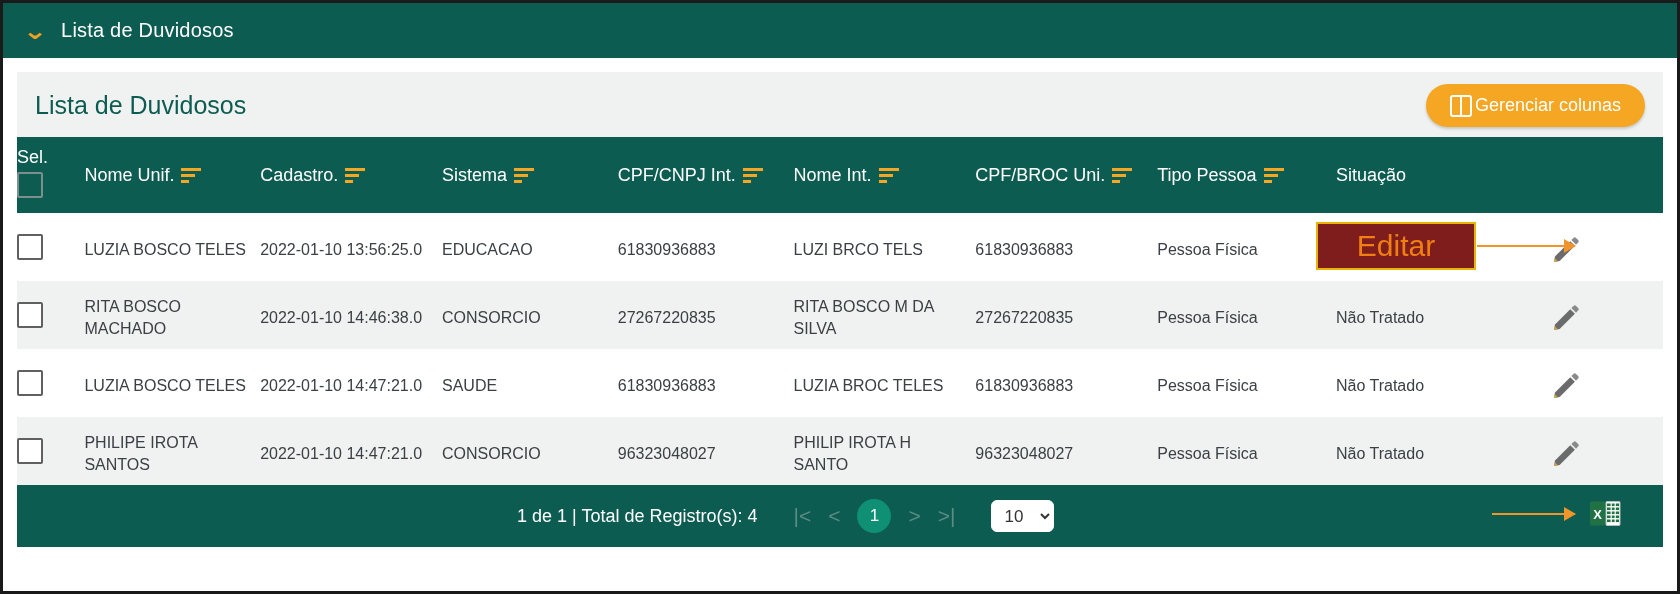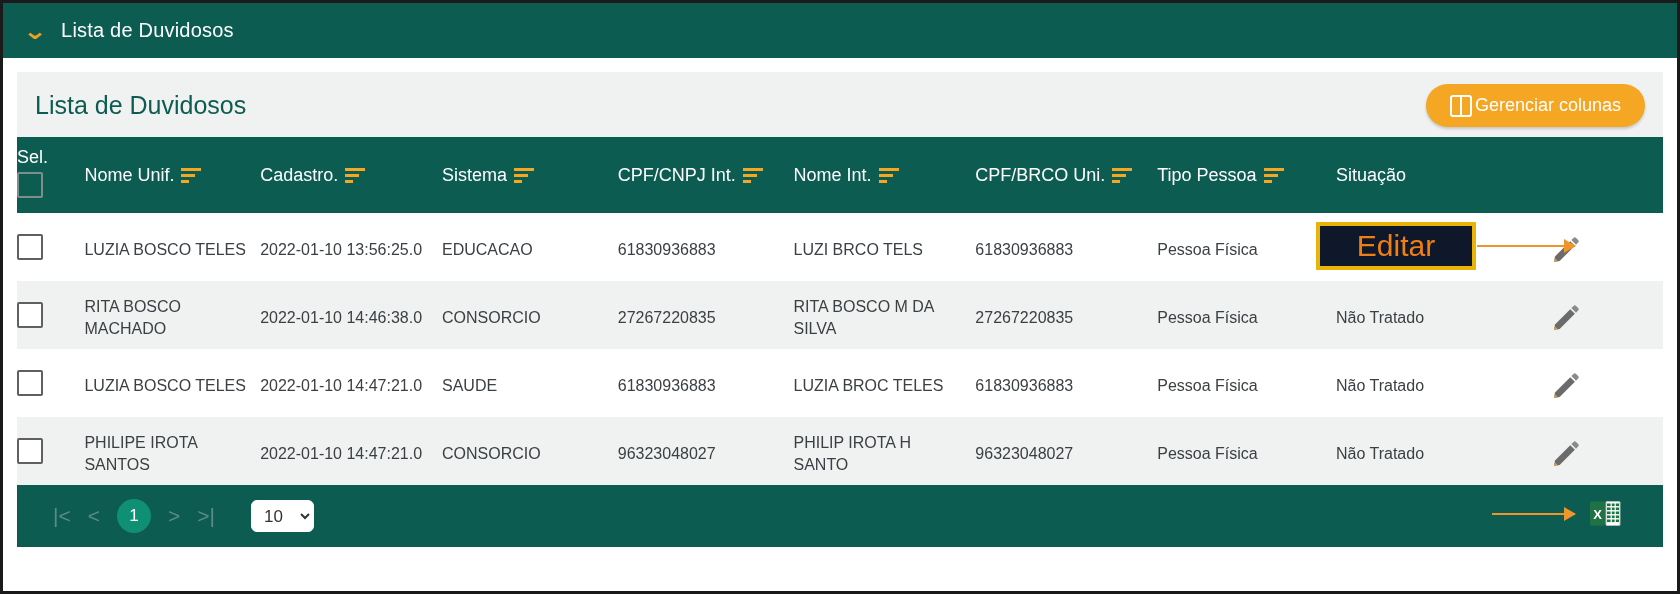--- a/index.html
+++ b/index.html
@@ -196,22 +196,22 @@
     cursor: pointer;
   }
   .excel-icon {
     position: absolute;
     right: 42px; top: 50%; transform: translateY(-50%);
   }
 
   
   .anno-box {
     position: absolute;
-    border: 4px solid #eab308;
-    background: #0f172a;
+    border: 2px solid #eab308;
+    background: #7f1d1d;
     color: #f07f13;
     font-size: 30px;
     display: flex;
     align-items: center;
     justify-content: center;
   }
   .anno-editar   { left: 1313px; top: 219px; width: 160px; height: 48px; }
   .anno-exportar { left: 1313px; top: 486px; width: 175px; height: 48px; }
   .anno-arrow { position: absolute; height: 2px; background: #f0952a; }
   .anno-arrow::after {
@@ -264,21 +264,21 @@
             <th class="c-sis">
               <span>Sistema</span><span class="sort-icon"><i></i><i></i><i></i></span>
             </th>
             <th class="c-cpfi">
               <span>CPF/CNPJ Int.</span><span class="sort-icon"><i></i><i></i><i></i></span>
             </th>
             <th class="c-nomei">
               <span>Nome Int.</span><span class="sort-icon"><i></i><i></i><i></i></span>
             </th>
             <th class="c-cpfu">
-              <span>CPF/BRCO Uni.</span><span class="sort-icon"><i></i><i></i><i></i></span>
+              <span>CPF/BROC Uni.</span><span class="sort-icon"><i></i><i></i><i></i></span>
             </th>
             <th class="c-tipo">
               <span>Tipo Pessoa</span><span class="sort-icon"><i></i><i></i><i></i></span>
             </th>
             <th class="c-sit">
               <span>Situação</span>
             </th>
             <th class="c-act"></th>
           </tr>
         </thead>
@@ -357,20 +357,21 @@
                 <path d="M16.3 4.0 L18.0 2.3 C18.6 1.7 19.5 1.7 20.1 2.3 L21.7 3.9 C22.3 4.5 22.3 5.4 21.7 6.0 L20.0 7.7 Z" fill="#8a8a8a"></path>
                 <path d="M2.4 21.6 L3.0 18.6 L5.4 21.0 Z" fill="#d8a24a"></path>
               </svg>
             </td>
           </tr>
 
         </tbody>
       </table>
 
       <div class="grid-footer">
+        <div class="footer-count">1 de 1 | Total de Registro(s): 4</div>
         <div class="pager">
           <span class="disabled">|&lt;</span>
           <span class="disabled">&lt;</span>
           <span class="page-current">1</span>
           <span class="disabled">&gt;</span>
           <span class="disabled">&gt;|</span>
         </div>
         <select class="page-size">
           <option>10</option>
           <option>25</option>

